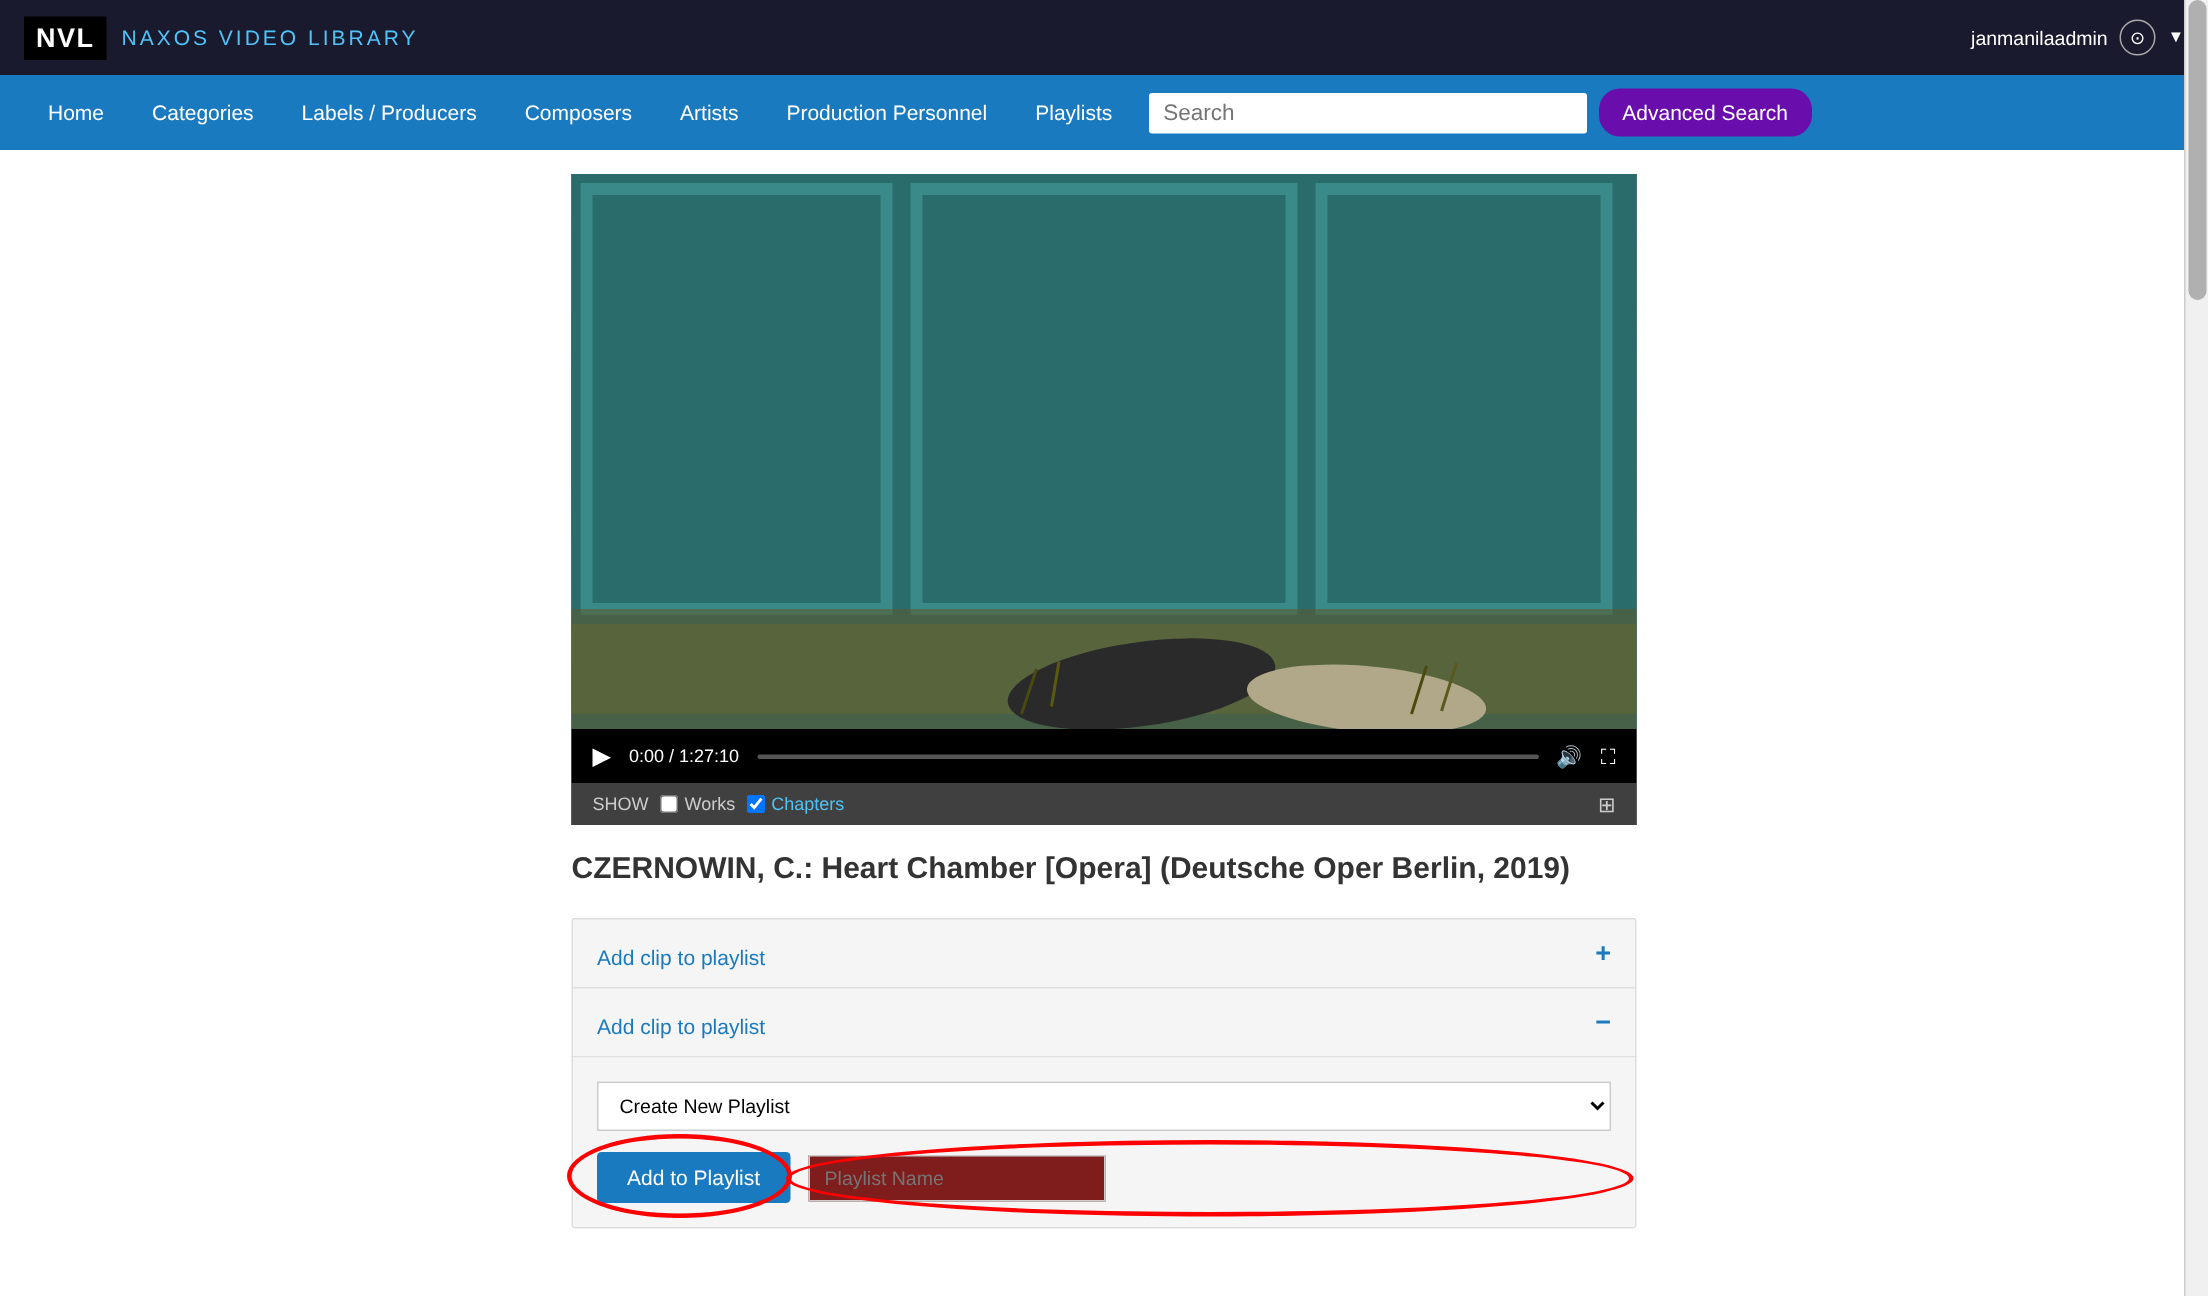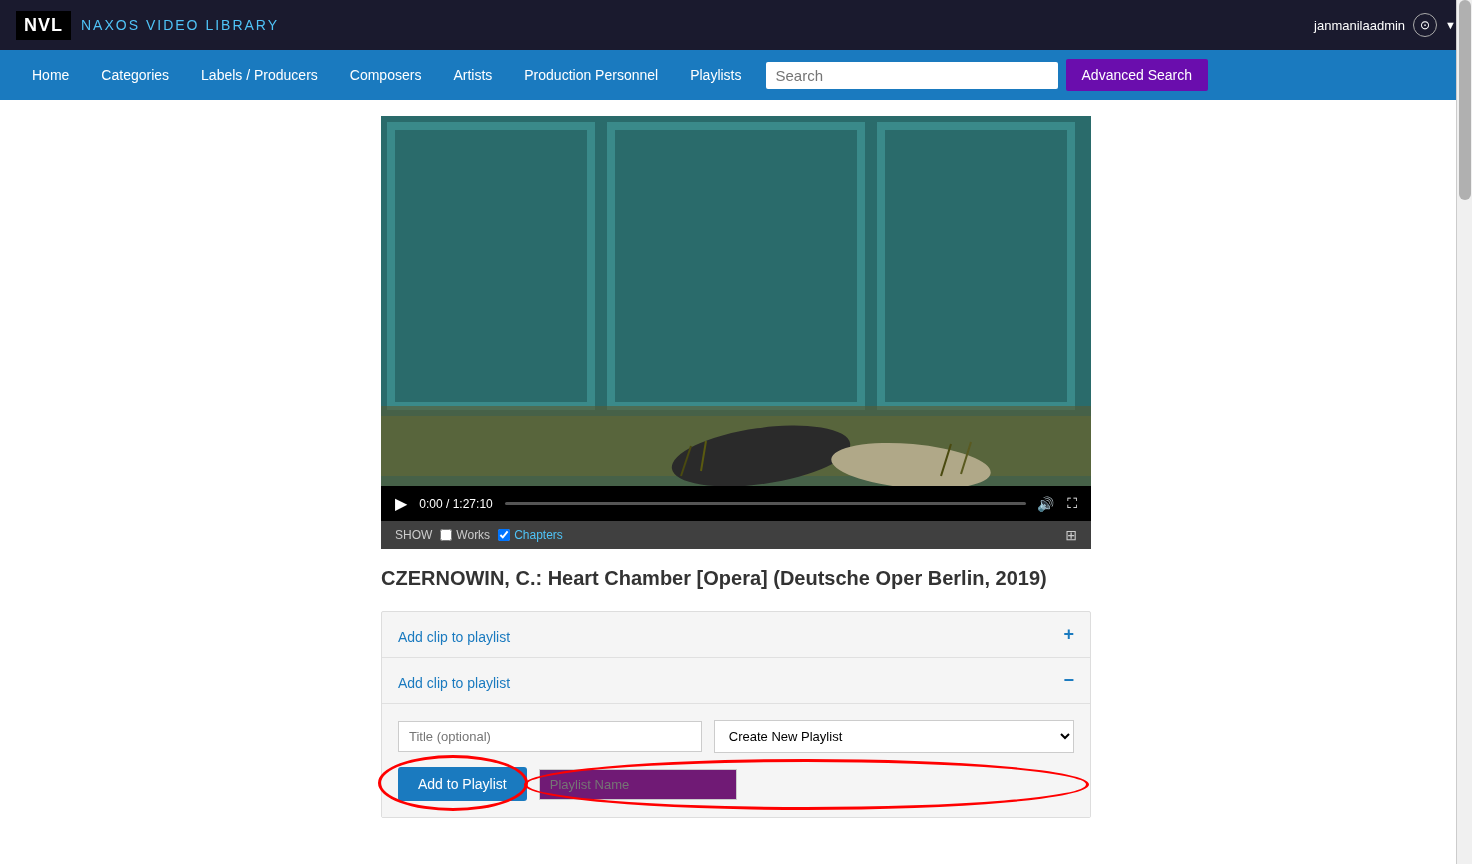--- a/index.html
+++ b/index.html
@@ -85,21 +85,21 @@
       outline: none;
     }
     .advanced-search-btn {
       background: #6a0dad;
       color: #fff;
       border: none;
       padding: 8px 16px;
       margin-left: 8px;
       cursor: pointer;
       font-size: 14px;
-      border-radius: 2px;
+      border-radius: 14px;
       white-space: nowrap;
     }
 
     
     .main-content {
       display: flex;
       justify-content: center;
       padding: 16px;
     }
     .content-wrapper {
@@ -298,21 +298,21 @@
       cursor: pointer;
       border-radius: 3px;
       white-space: nowrap;
     }
     .playlist-name-input {
       flex: 1;
       padding: 7px 10px;
       border: 1px solid #ccc;
       font-size: 13px;
       color: #999;
-      background: #701a75;
+      background: #7f1d1d;
     }
 
     
     .scrollbar-track {
       position: fixed;
       right: 0;
       top: 0;
       width: 16px;
       height: 100%;
       background: #f0f0f0;
@@ -453,21 +453,20 @@
         <span class="playlist-toggle plus">+</span>
       </div>
 
       <div class="playlist-row">
         <a class="playlist-link">Add clip to playlist</a>
         <span class="playlist-toggle minus">−</span>
       </div>
 
       <div class="playlist-form">
         <div class="playlist-form-row">
-          <input type="text" class="title-input" placeholder="Title (optional)" style="">
           <select class="playlist-select">
             <option>Create New Playlist</option>
           </select>
         </div>
         <div class="form-bottom-row">
 
           <div class="btn-circle-wrapper">
             <button class="add-to-playlist-btn">Add to Playlist</button>
             <div class="red-oval-btn"></div>
           </div>

